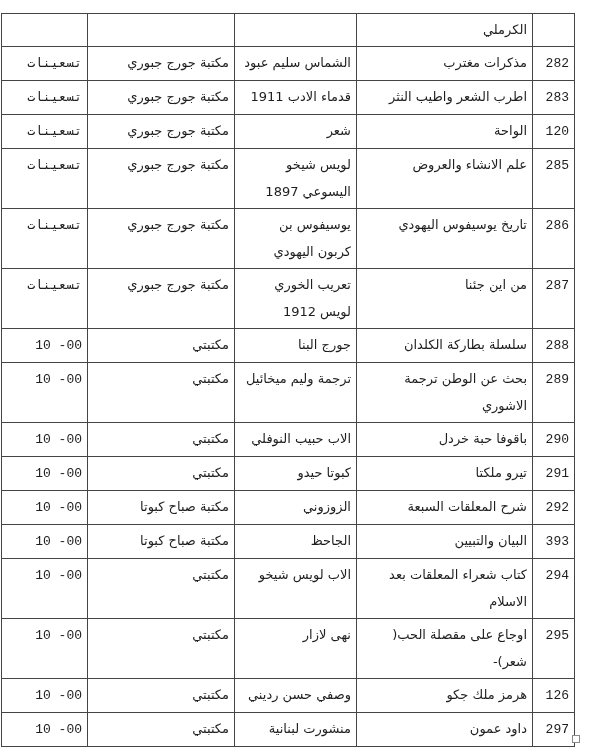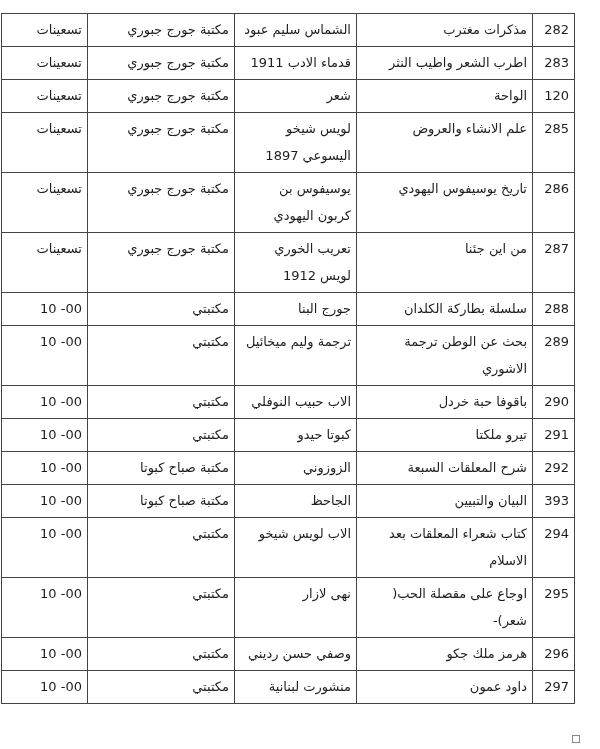--- a/index.html
+++ b/index.html
@@ -40,20 +40,21 @@
     overflow: hidden;
   }
   td.col-num   { font-size: 15px; padding-left: 2px; }
   td.col-title { }
   td.col-author { }
   td.col-library { }
   td.col-period { }
   .ltr {
     direction: ltr;
     unicode-bidi: isolate;
+    font-family: Liberation Mono, monospace;
   }
   .resize-handle {
     position: absolute;
     left: 572px;
     top: 735px;
     width: 6px;
     height: 6px;
     border: 1px solid #8a8a8a;
     background: #ffffff;
   }
@@ -65,20 +66,27 @@
 
   <table class="book-table">
     <colgroup>
       <col style="width:42px">
       <col style="width:176px">
       <col style="width:122px">
       <col style="width:147px">
       <col style="width:86px">
     </colgroup>
     <tbody id="rows">
+    <tr>
+      <td class="col-num"><span class="ltr"></span></td>
+      <td class="col-title">الكرملي</td>
+      <td class="col-author"></td>
+      <td class="col-library"></td>
+      <td class="col-period"><span class="ltr"></span></td>
+    </tr>
 
     <tr>
       <td class="col-num"><span class="ltr">282</span></td>
       <td class="col-title">مذكرات مغترب</td>
       <td class="col-author">الشماس سليم عبود</td>
       <td class="col-library">مكتبة جورج جبوري</td>
       <td class="col-period"><span class="ltr">تسعينات</span></td>
     </tr>
 
     <tr>
@@ -185,21 +193,21 @@
     <tr>
       <td class="col-num"><span class="ltr">295</span></td>
       <td class="col-title">اوجاع على مقصلة الحب(
 شعر)-</td>
       <td class="col-author">نهى لازار</td>
       <td class="col-library">مكتبتي</td>
       <td class="col-period"><span class="ltr">10 -00</span></td>
     </tr>
 
     <tr>
-      <td class="col-num"><span class="ltr">296</span></td>
+      <td class="col-num"><span class="ltr">126</span></td>
       <td class="col-title">هرمز ملك جكو</td>
       <td class="col-author">وصفي حسن رديني</td>
       <td class="col-library">مكتبتي</td>
       <td class="col-period"><span class="ltr">10 -00</span></td>
     </tr>
 
     <tr>
       <td class="col-num"><span class="ltr">297</span></td>
       <td class="col-title">داود عمون</td>
       <td class="col-author">منشورت لبنانية</td>

